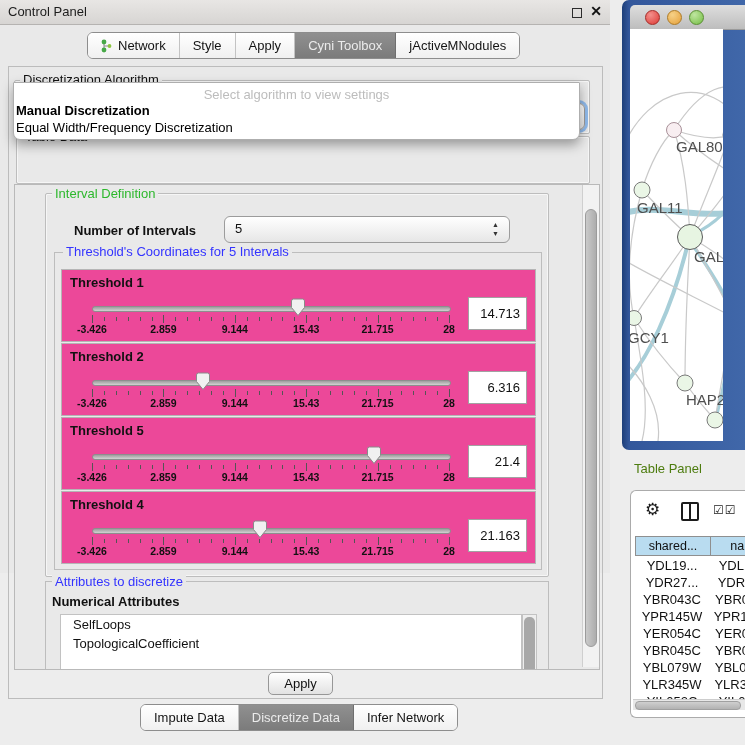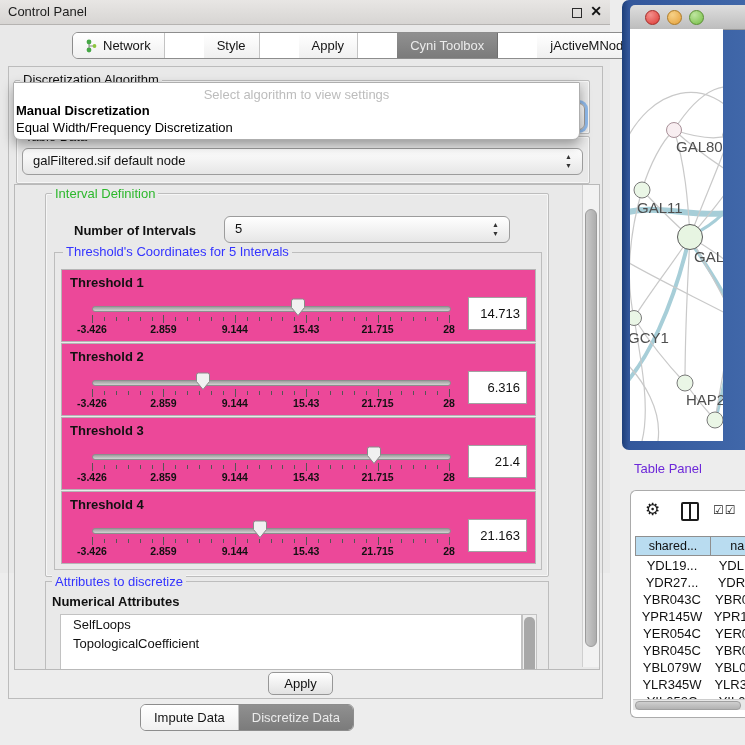--- a/index.html
+++ b/index.html
@@ -10,21 +10,21 @@
   .cp-titlebar{position:absolute;left:0;top:0;width:610px;height:24px;
     background:linear-gradient(#e8e6e4,#d7d5d3);border-bottom:1px solid #b5b3b1;}
   .cp-title{position:absolute;left:8px;top:4px;font-size:13px;color:#1c1c1c;}
   .float-icon{position:absolute;right:28px;top:8px;width:8px;height:8px;border:1.5px solid #2c2c2c;background:transparent;}
   .close-icon{position:absolute;right:8px;top:3px;font-size:14px;font-weight:bold;color:#111;cursor:default;}
   .seg{position:absolute;display:flex;height:25px;background:#fff;border:1px solid #8d8d8d;border-radius:6px;overflow:hidden;}
   .seg .item{display:flex;align-items:center;gap:5px;padding:0 13px;font-size:13px;color:#141414;
     background:linear-gradient(#ffffff,#f0f0f0);border-right:1px solid #c3c3c3;white-space:nowrap;}
   .seg .item:last-child{border-right:none;}
   .seg .item.active{background:linear-gradient(#909090,#7b7b7b);color:#ebebeb;border-right-color:#6f6f6f;}
-  .top-seg{left:72px;top:32px;gap:39px;}
+  .top-seg{left:87px;top:32px;}
   .bottom-seg{left:140px;top:704px;}
   .cp-main-border{position:absolute;left:8px;top:66px;width:593px;height:631px;border:1px solid #bcbcbc;}
   .group{position:absolute;border:1px solid #bdbdbd;border-radius:2px;box-shadow:inset 0 0 0 1px #f6f6f6;}
   .group-title{position:absolute;font-size:13px;background:#e9e9e9;padding:0 3px;white-space:nowrap;}
   .algo-combo{position:absolute;left:22px;top:103px;width:561px;height:25px;border-radius:6px;
     background:linear-gradient(#ffffff,#e4e4e4);border:1px solid #9a9a9a;box-shadow:0 0 0 3px rgba(105,165,235,.7);}
   .popup{position:absolute;left:13px;top:82px;width:565px;height:56px;background:#fff;border:1px solid #aeaeae;
     border-radius:1px 1px 7px 7px;box-shadow:0 5px 12px rgba(0,0,0,.35);z-index:6;}
   .popup-hint{position:absolute;top:4px;left:0;right:0;text-align:center;font-size:13px;color:#bcbcbc;}
   .popup-opt{position:absolute;left:2px;font-size:13px;color:#000;white-space:nowrap;}
@@ -68,21 +68,21 @@
     text-align:center;line-height:21px;}
   
   .net-win{position:absolute;left:622px;top:0;width:123px;height:450px;border-radius:7px 0 0 7px;
     background:linear-gradient(90deg,#1e3f79 0,#33579b 7px,#4067a9 100%);}
   .net-titlebar{position:absolute;left:8px;top:5px;width:115px;height:24px;border-radius:5px 0 0 0;
     background:linear-gradient(#dedede,#bdbdbd);border-bottom:1px solid #9a9a9a;}
   .light{position:absolute;top:5px;width:13px;height:13px;border-radius:50%;}
   .net-content{position:absolute;left:8px;top:29px;width:93px;height:412px;background:#fff;overflow:hidden;}
   .net-content svg text{font-size:15px;fill:#4f4f4f;}
   
-  .tp-title{position:absolute;left:634px;top:461px;font-size:13px;color:#6d28d9;}
+  .tp-title{position:absolute;left:634px;top:461px;font-size:13px;color:#4d7c0f;}
   .tp-box{position:absolute;left:630px;top:490px;width:115px;height:226px;background:#fff;
     border:1px solid #ababab;border-right:none;border-radius:6px 0 0 6px;overflow:hidden;}
   .gear-icon{position:absolute;left:14px;top:10px;font-size:17px;color:#1b1b1b;line-height:17px;}
   .col-icon{position:absolute;left:50px;top:11px;width:14px;height:15px;border:2px solid #1b1b1b;border-radius:2px;}
   .col-icon:before{content:"";position:absolute;left:6px;top:0;width:2px;height:15px;background:#1b1b1b;}
   .check-icons{position:absolute;left:82px;top:12px;font-size:12px;color:#1b1b1b;letter-spacing:1px;}
   .tp-header{position:absolute;left:0;top:45px;height:20px;width:200px;}
   .tp-hcell{position:absolute;top:0;height:18px;background:#b9dcf0;border:1px solid #8f8f8f;
     font-size:12.5px;color:#111;text-align:center;line-height:18px;}
   .tp-rows{position:absolute;left:0;top:66px;width:200px;height:142px;overflow:hidden;}
@@ -138,24 +138,20 @@
     <div class="algo-combo"></div>
 
     <div class="popup">
       <div class="popup-hint">Select algorithm to view settings</div>
       <div class="popup-opt b">Manual Discretization</div>
       <div class="popup-opt r">Equal Width/Frequency Discretization</div>
     </div>
 
     <div class="group" style="left:16px;top:136px;width:572px;height:46px;"></div>
     <span class="group-title" style="left:22px;top:129px;color:#111;z-index:2;">Table Data</span>
-    <div class="combo" style="left:22px;top:148px;width:559px;height:25px;">
-      <span class="val">galFiltered.sif default node</span>
-      <span class="stepper">▲<br>▼</span>
-    </div>
 
     <div class="scrollpane">
 
       <div class="group id-group">
         <span class="group-title green" style="left:6px;top:-8px;">Interval Definition</span>
         <span class="noi-label">Number of Intervals</span>
         <div class="combo noi-combo">
           <span class="val">5</span>
           <span class="stepper">▲<br>▼</span>
         </div>
@@ -261,21 +257,21 @@
                   <span class="scale-label" style="left: 101.4px;">2.859</span>
                   <span class="scale-label" style="left: 172.8px;">9.144</span>
                   <span class="scale-label" style="left: 244.2px;">15.43</span>
                   <span class="scale-label" style="left: 315.6px;">21.715</span>
                   <span class="scale-label" style="left: 387px;">28</span>
                 </div>
     <div class="th-value">6.316</div>
   </div>
 
   <div class="th-row" style="top: 164px;">
-    <span class="th-label">Threshold 3</span>
+    <span class="th-label">Threshold 5</span>
     <div class="track"></div>
     <div class="thumb" style="left: 304px;">
       <svg width="16" height="19">
                     <path d="M1.5,3 Q1.5,1 3.5,1 H12.5 Q14.5,1 14.5,3 V9.5 L8,17.5 1.5,9.5 Z" fill="#f1f1f1" stroke="#8a8a8a" stroke-width="1"></path>
                   </svg>
     </div>
     <div class="ticks">
                   <div class="tick major" style="left: 0px;"></div>
                   <div class="tick" style="left: 11.9px;"></div>
                   <div class="tick" style="left: 23.8px;"></div>
@@ -392,20 +388,23 @@
     </div>
 
     <div class="apply-btn">Apply</div>
 
     <div class="seg bottom-seg">
       <div class="item">
           <span>Impute Data</span>
         </div>
       <div class="item active">
           <span>Discretize Data</span>
+        </div>
+      <div class="item">
+          <span>Infer Network</span>
         </div>
     </div>
   </div>
 
   <div class="net-win">
     <div class="net-titlebar">
       <span class="light" style="left:15px;background:radial-gradient(circle at 35% 30%,#f3908c,#dd3a35);border:1px solid #a32b27;"></span>
       <span class="light" style="left:37px;background:radial-gradient(circle at 35% 30%,#f6d187,#e5a03a);border:1px solid #ad7a25;"></span>
       <span class="light" style="left:59px;background:radial-gradient(circle at 35% 30%,#bfe6a0,#74bd44);border:1px solid #5a8f33;"></span>
     </div>

